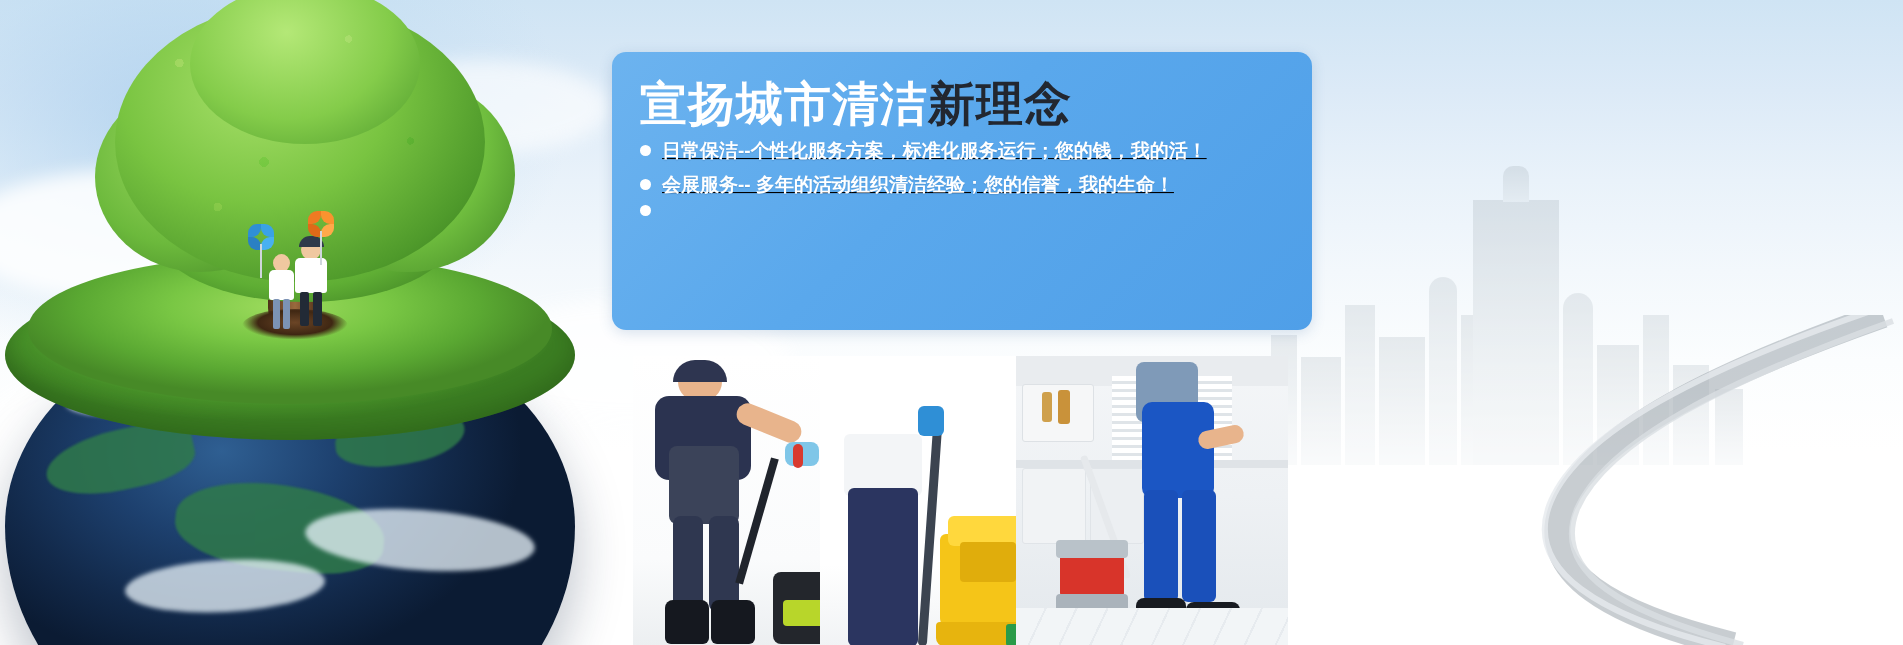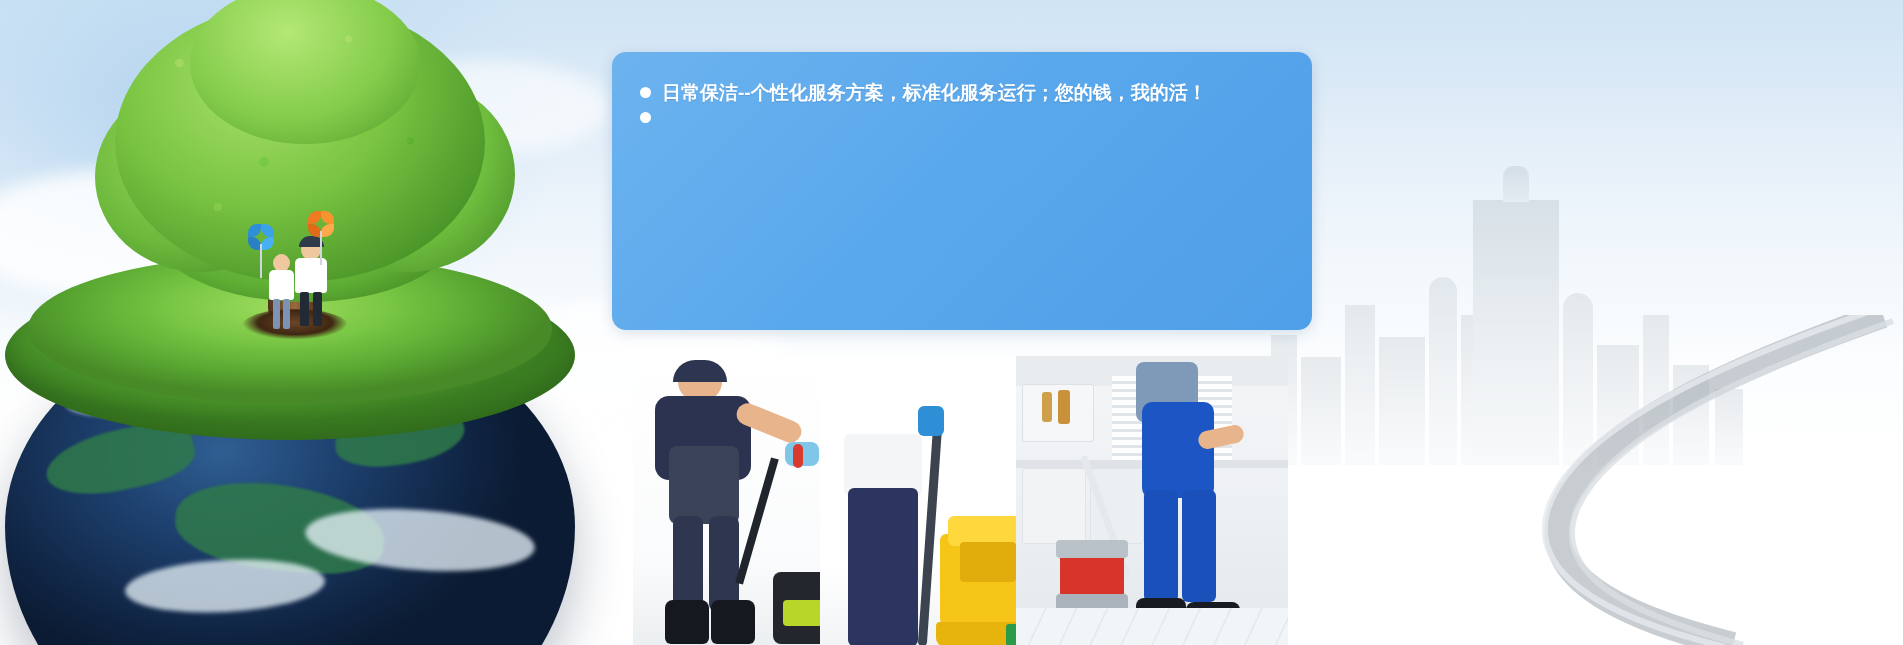--- a/index.html
+++ b/index.html
@@ -157,21 +157,21 @@
     white-space:nowrap; margin:0 0 6px 0;
   }
   .headline .hl-white{ color:#ffffff; }
   .headline .hl-dark{ color:#222730; }
 
   .subhead{
     font-size:28px; line-height:1.25; font-weight:700; color:#1d2530;
     white-space:nowrap; margin:0 0 22px 0; letter-spacing:.5px;
   }
 
-  ul.bullets{ list-style:none; margin:0; padding:0; }
+  ul.bullets{ list-style:none; margin:0; padding:0;text-decoration:underline; }
   ul.bullets li{
     display:flex; align-items:center; gap:11px;
     color:#ffffff; font-size:19px; line-height:1.55;
     font-weight:700; white-space:nowrap; margin-bottom:5px;
     text-shadow:0 1px 1px rgba(30,70,120,.18);
   }
   .dot{
     flex:0 0 auto; width:11px; height:11px; border-radius:50%;
     background:#ffffff; display:inline-block;
   }
@@ -344,28 +344,35 @@
       <div class="shape" style="left:8px;  top:264px;width:40px; height:14px; border-radius:4px; background:#2f6fc4;"></div>
 
       <div class="shape" style="left:0; top:252px; width:272px; height:38px;
            background:repeating-linear-gradient(115deg,#f2f5f7 0 26px,#e7ebef 26px 28px);"></div>
     </div>
   </div>
 
   <div class="card">
     <div class="card-inner">
 
+      <h1 class="headline">
+        <span class="hl-white">宣扬城市清洁</span><span class="hl-dark">新理念</span>
+      </h1>
 
 
       <ul class="bullets">
         <li>
           <span class="dot"></span>
           <span>日常保洁--个性化服务方案，标准化服务运行；您的钱，我的活！</span>
         </li>
         <li>
           <span class="dot"></span>
+          <span>会展服务-- 多年的活动组织清洁经验；您的信誉，我的生命！</span>
+        </li>
+        <li>
+          <span class="dot"></span>
         </li>
       </ul>
 
     </div>
   </div>
 
 </div>
 
 </body></html>

